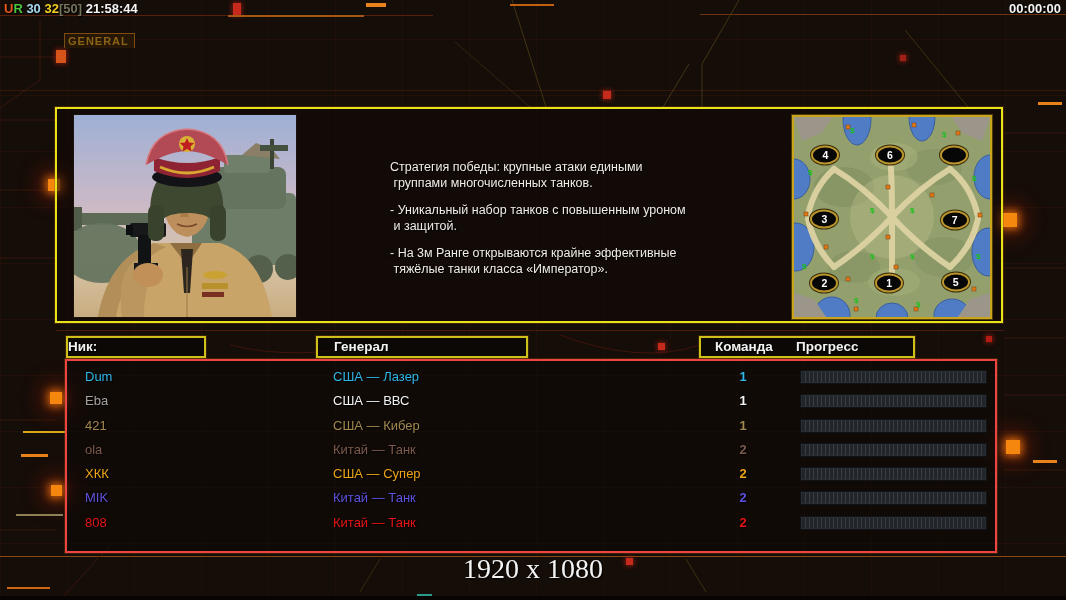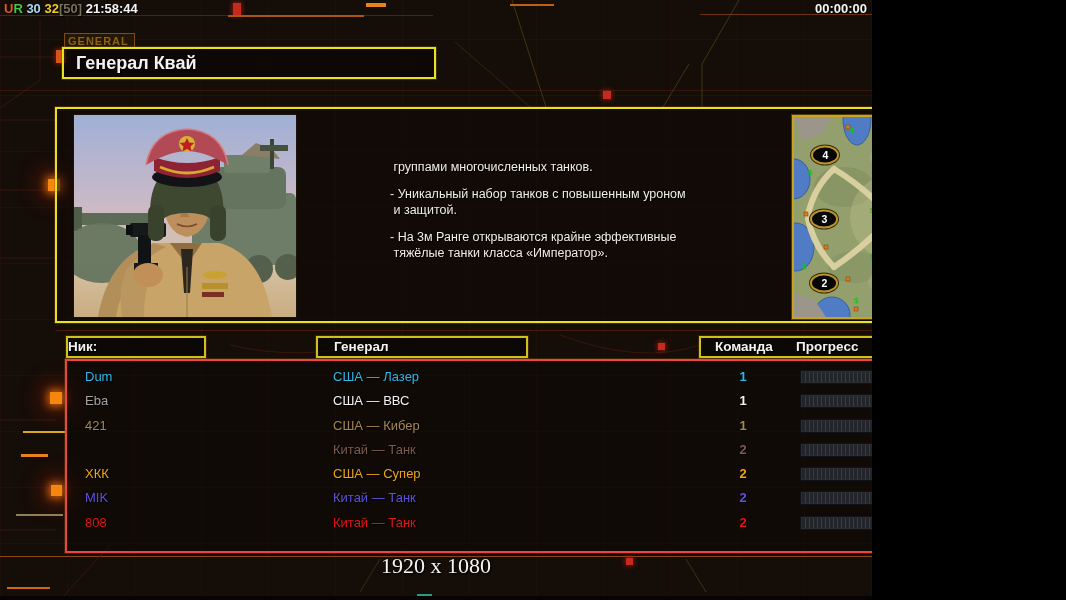--- a/index.html
+++ b/index.html
@@ -1,16 +1,16 @@
 <!DOCTYPE html>
 <html><head>
 <meta charset="utf-8">
 <style>
   html,body{margin:0;padding:0;background:#000;}
-  .screen{position:relative;width:872px;height:600px;background:#150d08;overflow:hidden;
+  .screen{position:relative;width:1066px;height:600px;background:#150d08;overflow:hidden;
           font-family:"Liberation Sans",sans-serif;color:#eee;text-decoration:underline;}
   
   .bg-grid{position:absolute;inset:0;z-index:0;pointer-events:none;
     background-image:
       repeating-linear-gradient(0deg, rgba(140,45,22,.10) 0 1px, transparent 1px 56px),
       repeating-linear-gradient(90deg, rgba(140,45,22,.07) 0 1px, transparent 1px 67px);}
   .bg-svg{position:absolute;inset:0;z-index:1;pointer-events:none;}
   
   .deco{position:absolute;z-index:2;pointer-events:none;}
   .sq-o{background:#f5870f;box-shadow:0 0 9px 2px rgba(245,120,10,.85),0 0 22px 7px rgba(190,40,10,.45);}
@@ -61,21 +61,21 @@
   .c-nick{position:absolute;left:18px;top:4px;width:220px;}
   .c-gen{position:absolute;left:266px;top:4px;width:300px;}
   .c-team{position:absolute;left:665px;top:4px;width:22px;text-align:center;font-weight:bold;}
   .c-bar{position:absolute;left:733px;top:5px;}
   .pbar{width:185px;height:12px;border:1px solid #101316;
     background:repeating-linear-gradient(90deg,#3a3e44 0 1px,#212428 1px 4px);
     box-shadow:inset 0 0 0 1px #2a2d31;}
   .pfill{height:100%;background:#4a9a2a;}
   
   .footer-res{position:absolute;left:0;right:0;top:553px;z-index:6;text-align:center;
-    font-family:"Liberation Serif",serif;font-size:22px;color:#f4f4f4;text-shadow:1px 1px 2px #000;}
+    font-family:"Liberation Serif",serif;font-size:28px;color:#f4f4f4;text-shadow:1px 1px 2px #000;}
   .bottom-strip{position:absolute;left:0;right:0;bottom:0;height:4px;background:#070403;z-index:5;}
 </style>
 </head>
 <body>
 
 <div class="screen">
 
   <div class="bg-grid"></div>
 
   <svg class="bg-svg" width="1066" height="600" viewBox="0 0 1066 600">
@@ -128,23 +128,20 @@
   <div class="deco dash" style="left:21px;top:454px;width:27px;height:3px;"></div>
   <div class="deco dash" style="left:16px;top:514px;width:47px;height:2px;background:#8f7f55;"></div>
   <div class="deco dash" style="left:7px;top:587px;width:43px;height:2px;background:#d06812;"></div>
   <div class="deco dash" style="left:1033px;top:460px;width:24px;height:3px;"></div>
   <div class="deco dash" style="left:417px;top:594px;width:15px;height:4px;background:#2a9a8a;"></div>
 
   <div class="topbar-left"><span style="color: rgb(232, 87, 28);">U</span><span style="color: rgb(73, 198, 62);">R</span><span style="color: rgb(166, 216, 242);"> 30 </span><span style="color: rgb(242, 207, 30);">32</span><span style="color: rgb(115, 115, 92);">[50]</span><span style="color: rgb(244, 244, 244);"> 21:58:44</span></div>
   <div class="topbar-right">00:00:00</div>
 
   <div class="general-tab">GENERAL</div>
-  <div class="title-box">
-    <span>Генерал Квай</span>
-  </div>
 
   <div class="main-panel">
 
     <div class="portrait">
       <svg viewBox="0 0 222 202" preserveAspectRatio="none">
         <defs>
           <linearGradient id="sky" x1="0" y1="0" x2="0" y2="1">
             <stop offset="0" stop-color="#9fb0d6"></stop>
               <stop offset=".45" stop-color="#cbb9c6"></stop>
             <stop offset=".72" stop-color="#d6c3a6"></stop>
@@ -196,20 +193,21 @@
         <path d="M80,56 Q113,70 146,56 L146,42 Q113,54 80,42 Z" fill="#8e2433"></path>
         <path d="M72,50 Q78,16 113,14 Q148,16 154,50 Q130,36 113,36 Q96,36 72,50 Z" fill="#b24a55"></path>
         <path d="M72,50 Q78,16 113,14 Q148,16 154,50" stroke="#d87a80" stroke-width="1.5" fill="none"></path>
         <circle cx="113" cy="29" r="8" fill="#d8b135"></circle>
         <path d="M113,23 l2.2,4.6 5,.5 -3.7,3.4 1,4.9 -4.5,-2.5 -4.5,2.5 1,-4.9 -3.7,-3.4 5,-.5 z" fill="#bf1f1f"></path>
         <path d="M86,52 Q113,64 140,52" stroke="#d8a830" stroke-width="3" fill="none"></path>
       </svg>
     </div>
 
     <div class="description">
+        <div class="desc-line">Стратегия победы: крупные атаки едиными</div>
         <div class="desc-line"> группами многочисленных танков.</div>
         <div class="desc-line blank"></div>
         <div class="desc-line">- Уникальный набор танков с повышенным уроном</div>
         <div class="desc-line"> и защитой.</div>
         <div class="desc-line blank"></div>
         <div class="desc-line">- На 3м Ранге открываются крайне эффективные</div>
         <div class="desc-line"> тяжёлые танки класса «Император».</div>
       </div>
 
     <div class="minimap">
@@ -332,20 +330,21 @@
           <div class="c-nick" style="color: rgb(163, 137, 79);">421</div>
           <div class="c-gen" style="color: rgb(163, 137, 79);">США — Кибер</div>
           <div class="c-team" style="color: rgb(163, 137, 79);">1</div>
           <div class="c-bar">
             <div class="pbar">
               <div class="pfill" style="width: 0%;"></div>
             </div>
           </div>
         </div>
         <div class="prow">
+          <div class="c-nick" style="color: rgb(125, 90, 78);">ola</div>
           <div class="c-gen" style="color: rgb(125, 90, 78);">Китай — Танк</div>
           <div class="c-team" style="color: rgb(125, 90, 78);">2</div>
           <div class="c-bar">
             <div class="pbar">
               <div class="pfill" style="width: 0%;"></div>
             </div>
           </div>
         </div>
         <div class="prow">
           <div class="c-nick" style="color: rgb(237, 164, 22);">ХКК</div>

